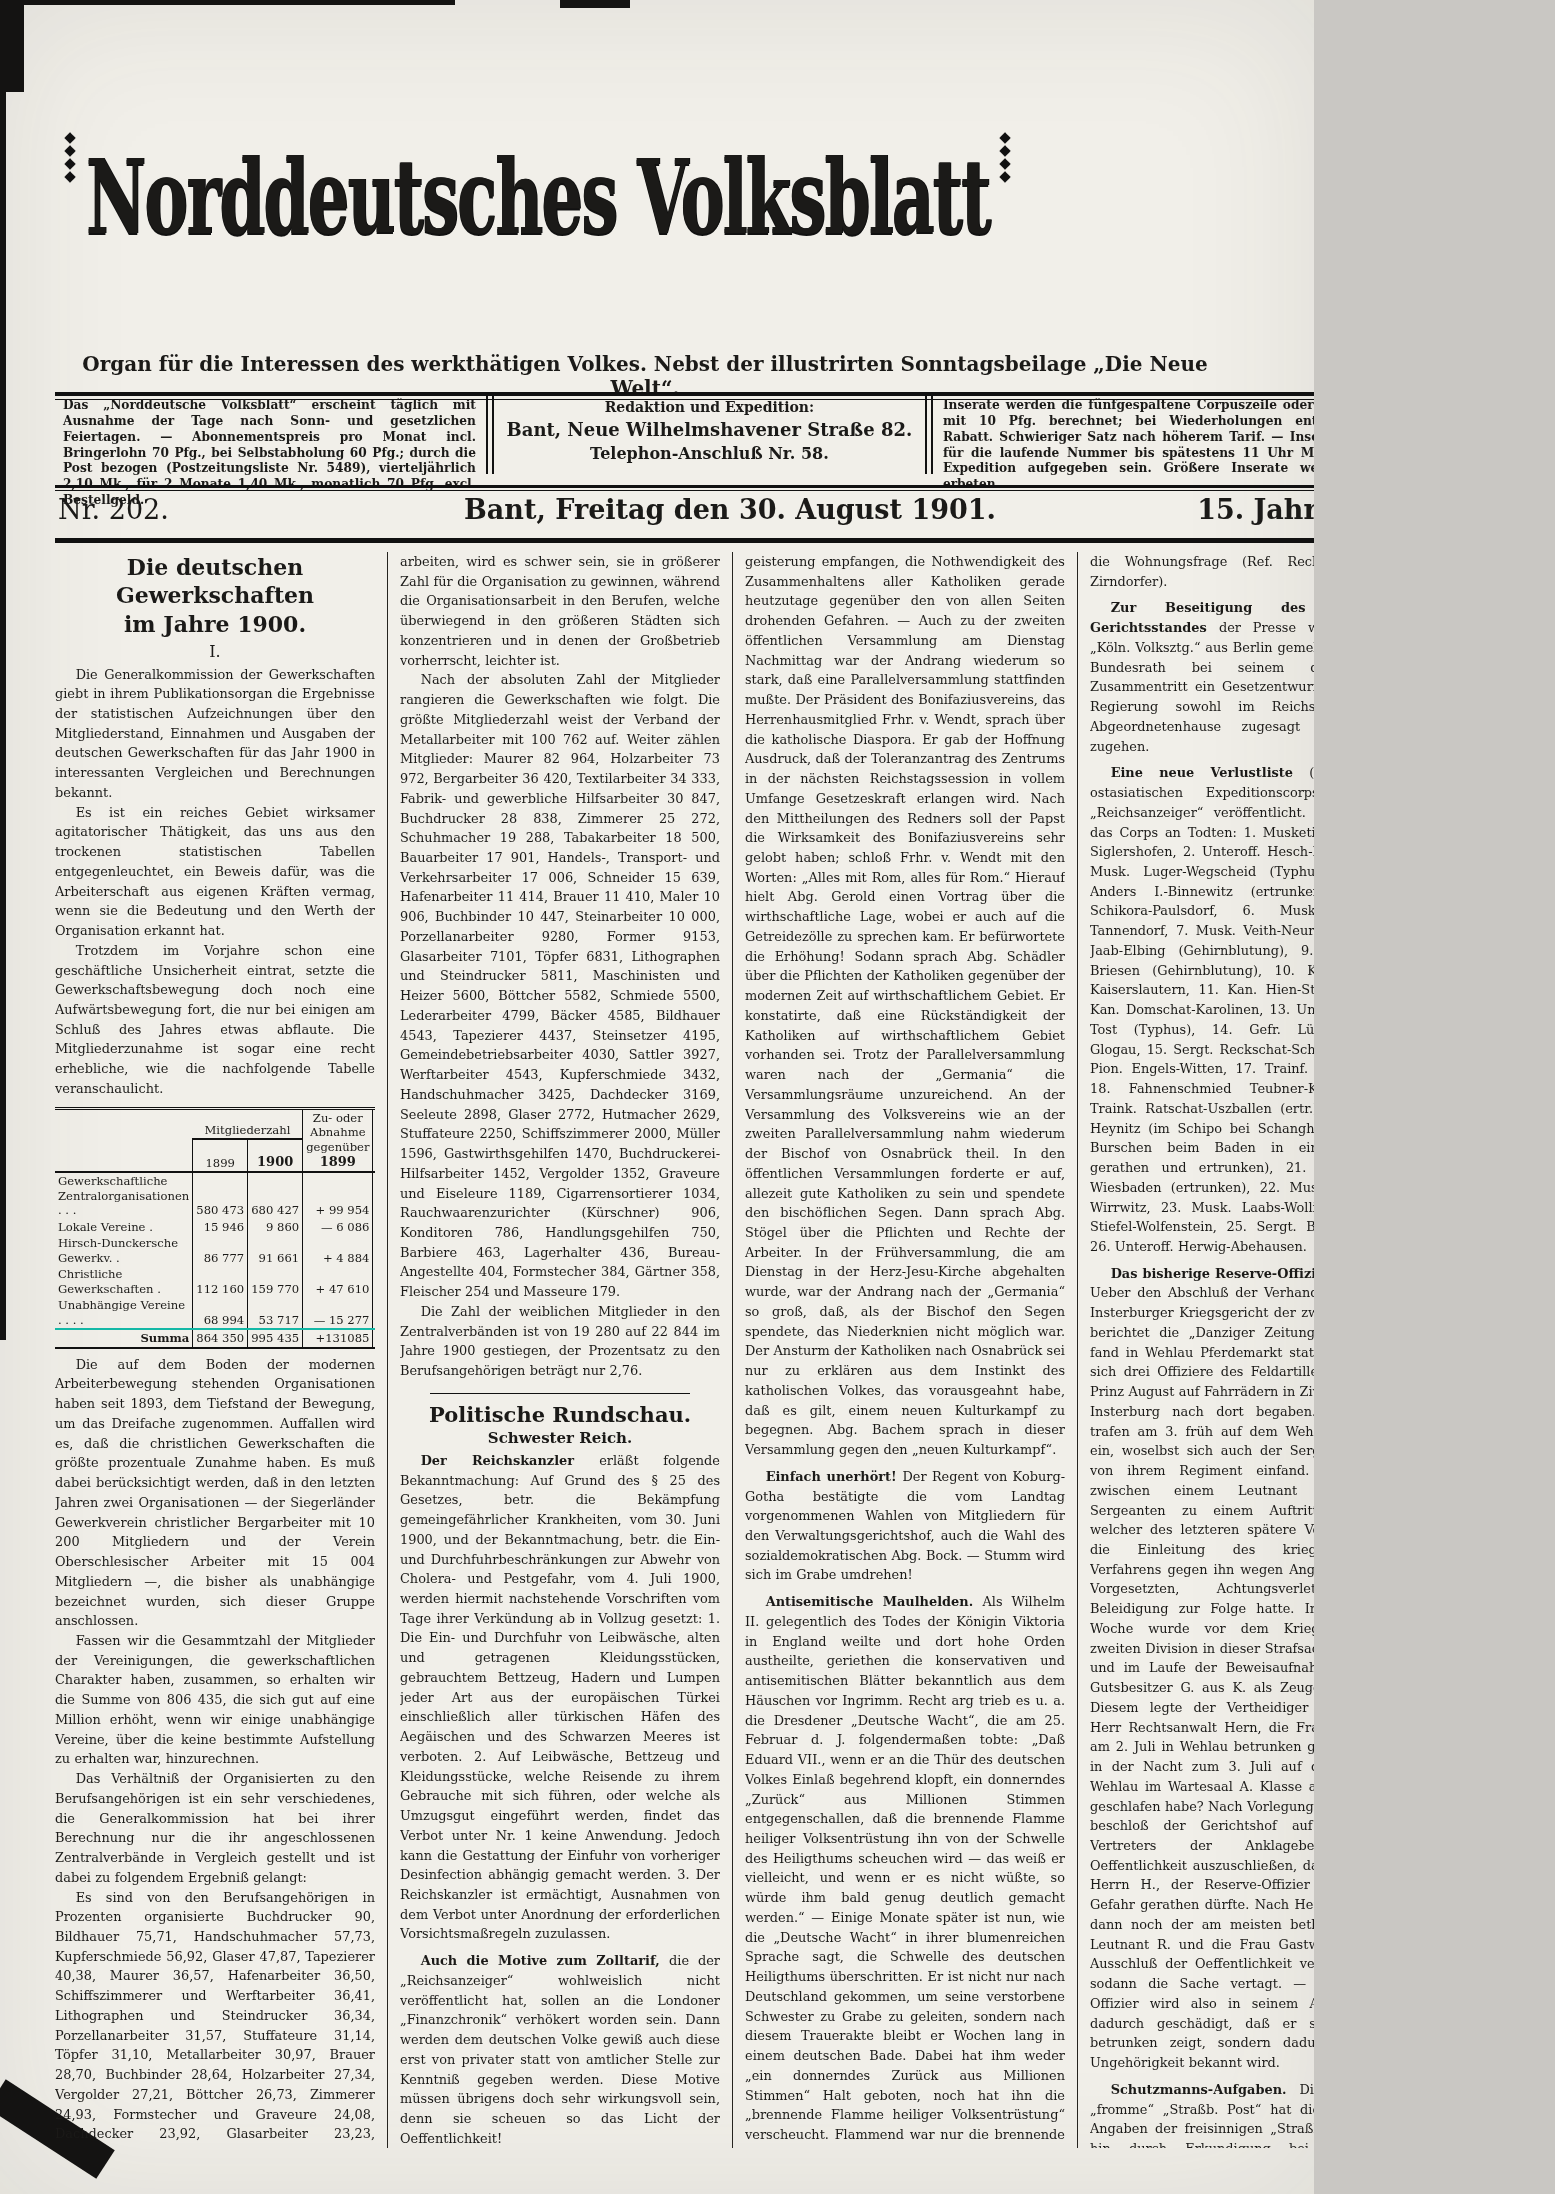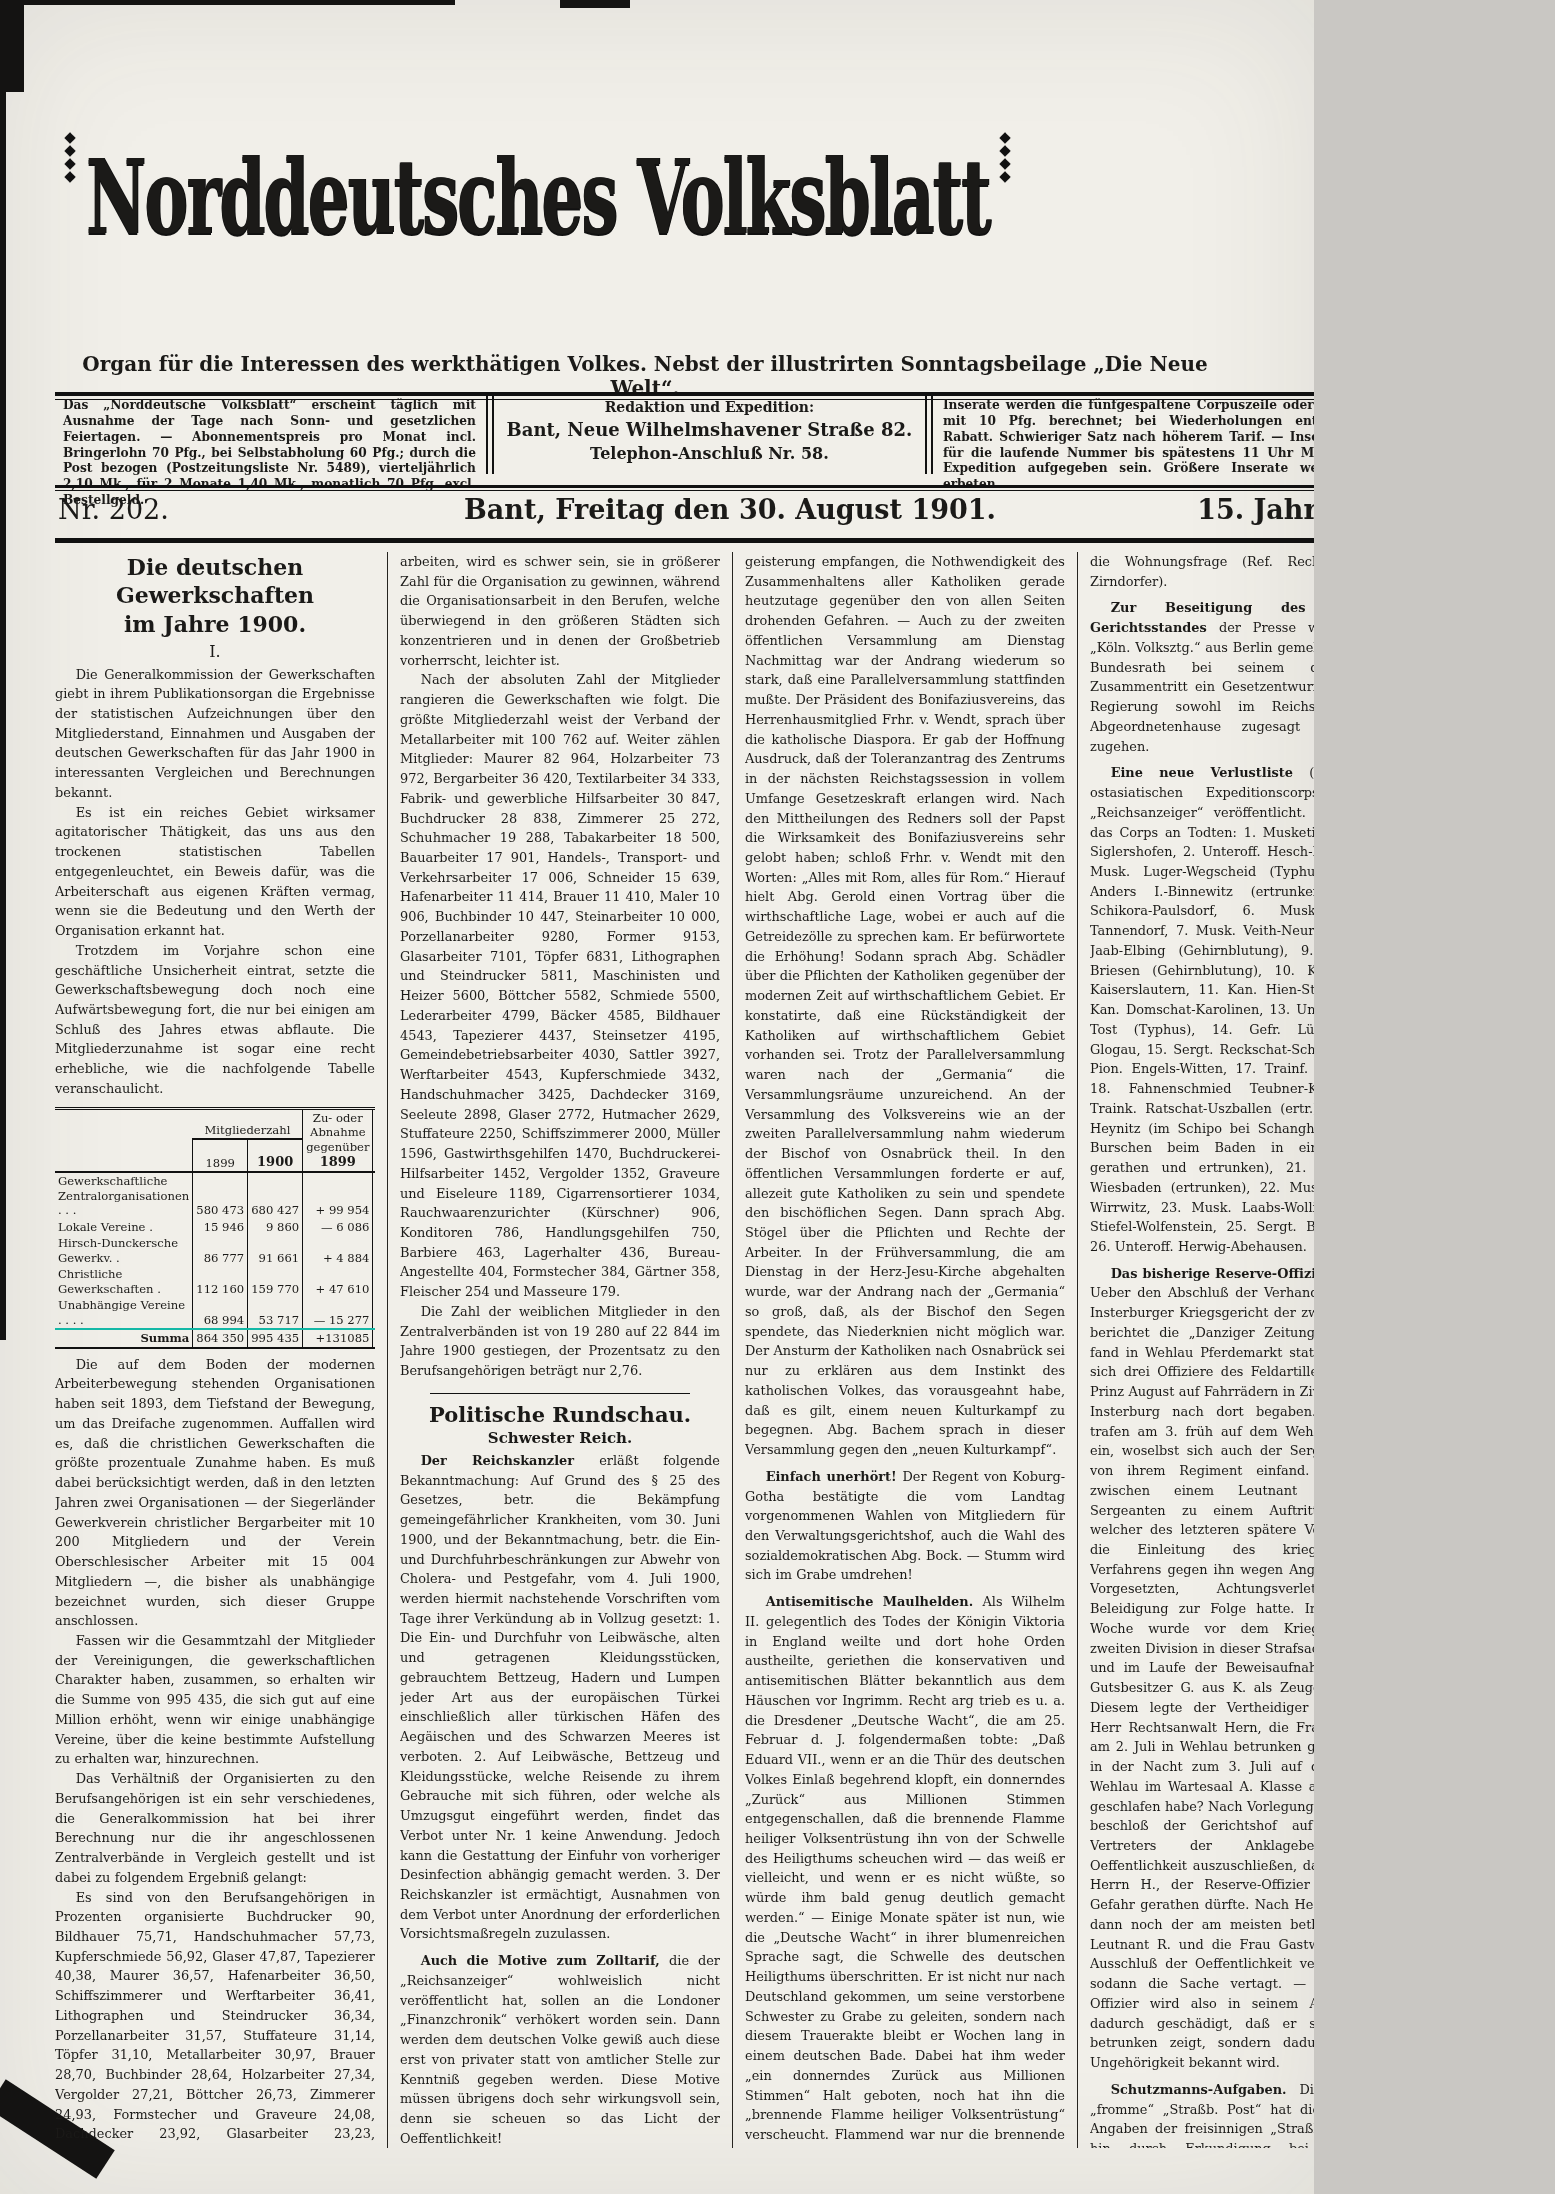--- a/index.html
+++ b/index.html
@@ -187,21 +187,21 @@
             <td>Summa</td>
             <td class="c-num">864 350</td>
             <td class="c-num">995 435</td>
             <td class="c-num">+131085</td>
             <td class="c-num">15,16</td>
           </tr>
         </tfoot>
       </table>
 
       <p class="para"><b class="lead"></b><span>Die auf dem Boden der modernen Arbeiterbewegung stehenden Organisationen haben seit 1893, dem Tiefstand der Bewegung, um das Dreifache zugenommen. Auffallen wird es, daß die christlichen Gewerkschaften die größte prozentuale Zunahme haben. Es muß dabei berücksichtigt werden, daß in den letzten Jahren zwei Organisationen — der Siegerländer Gewerkverein christlicher Bergarbeiter mit 10 200 Mitgliedern und der Verein Oberschlesischer Arbeiter mit 15 004 Mitgliedern —, die bisher als unabhängige bezeichnet wurden, sich dieser Gruppe anschlossen.</span></p>
-      <p class="para"><b class="lead"></b><span>Fassen wir die Gesammtzahl der Mitglieder der Vereinigungen, die gewerkschaftlichen Charakter haben, zusammen, so erhalten wir die Summe von 995 435, die sich gut auf eine Million erhöht, wenn wir einige unabhängige Vereine, über die keine bestimmte Aufstellung zu erhalten war, hinzurechnen.</span></p>
+      <p class="para"><b class="lead"></b><span>Fassen wir die Gesammtzahl der Mitglieder der Vereinigungen, die gewerkschaftlichen Charakter haben, zusammen, so erhalten wir die Summe von 806 435, die sich gut auf eine Million erhöht, wenn wir einige unabhängige Vereine, über die keine bestimmte Aufstellung zu erhalten war, hinzurechnen.</span></p>
       <p class="para"><b class="lead"></b><span>Das Verhältniß der Organisierten zu den Berufsangehörigen ist ein sehr verschiedenes, die Generalkommission hat bei ihrer Berechnung nur die ihr angeschlossenen Zentralverbände in Vergleich gestellt und ist dabei zu folgendem Ergebniß gelangt:</span></p>
       <p class="para"><b class="lead"></b><span>Es sind von den Berufsangehörigen in Prozenten organisierte Buchdrucker 90, Bildhauer 75,71, Handschuhmacher 57,73, Kupferschmiede 56,92, Glaser 47,87, Tapezierer 40,38, Maurer 36,57, Hafenarbeiter 36,50, Schiffszimmerer und Werftarbeiter 36,41, Lithographen und Steindrucker 36,34, Porzellanarbeiter 31,57, Stuffateure 31,14, Töpfer 31,10, Metallarbeiter 30,97, Brauer 28,70, Buchbinder 28,64, Holzarbeiter 27,34, Vergolder 27,21, Böttcher 26,73, Zimmerer 24,93, Formstecher und Graveure 24,08, Dachdecker 23,92, Glasarbeiter 23,23, Gemeindebetriebsarbeiter 23,12, Hutmacher 21,18, Tabakarbeiter und Cigarrensortierer 19,09, Maschinenwaarenzurichter 19, Schuhmacher 18,28, Maler 18,25, Former 18,05, Sattler 16,08, Seeleute 14,42, Lederarbeiter 14,42, Buchdruckerei-Hilfsarbeiter 14,13, Steinsetzer 12,36, Steinarbeiter 11,01, Schneider 10,80, Bergarbeiter 10,01, Handels-, Transport- und Verkehrsarbeiter 9,55, Fabrikarbeiter 8,93, Konditoren 8,88, Bäcker 6,70, Textilarbeiter 6,32, Schmiede 6,25, Bauarbeiter 5,46, Müller 3,61, Barbiere 3,15, Gastwirthsgehilfen 0,75, Gärtner 0,63, Fleischer 0,49 und Handlungsgehilfen und Lagerhalter 0,45.</span></p>
 
     </div>
 
     <div class="colsep"></div>
 
     <div class="col">
       <p class="para noindent"><span>arbeiten, wird es schwer sein, sie in größerer Zahl für die Organisation zu gewinnen, während die Organisationsarbeit in den Berufen, welche überwiegend in den größeren Städten sich konzentrieren und in denen der Großbetrieb vorherrscht, leichter ist.</span></p>
       <p class="para"><span>Nach der absoluten Zahl der Mitglieder rangieren die Gewerkschaften wie folgt. Die größte Mitgliederzahl weist der Verband der Metallarbeiter mit 100 762 auf. Weiter zählen Mitglieder: Maurer 82 964, Holzarbeiter 73 972, Bergarbeiter 36 420, Textilarbeiter 34 333, Fabrik- und gewerbliche Hilfsarbeiter 30 847, Buchdrucker 28 838, Zimmerer 25 272, Schuhmacher 19 288, Tabakarbeiter 18 500, Bauarbeiter 17 901, Handels-, Transport- und Verkehrsarbeiter 17 006, Schneider 15 639, Hafenarbeiter 11 414, Brauer 11 410, Maler 10 906, Buchbinder 10 447, Steinarbeiter 10 000, Porzellanarbeiter 9280, Former 9153, Glasarbeiter 7101, Töpfer 6831, Lithographen und Steindrucker 5811, Maschinisten und Heizer 5600, Böttcher 5582, Schmiede 5500, Lederarbeiter 4799, Bäcker 4585, Bildhauer 4543, Tapezierer 4437, Steinsetzer 4195, Gemeindebetriebsarbeiter 4030, Sattler 3927, Werftarbeiter 4543, Kupferschmiede 3432, Handschuhmacher 3425, Dachdecker 3169, Seeleute 2898, Glaser 2772, Hutmacher 2629, Stuffateure 2250, Schiffszimmerer 2000, Müller 1596, Gastwirthsgehilfen 1470, Buchdruckerei-Hilfsarbeiter 1452, Vergolder 1352, Graveure und Eiseleure 1189, Cigarrensortierer 1034, Rauchwaarenzurichter (Kürschner) 906, Konditoren 786, Handlungsgehilfen 750, Barbiere 463, Lagerhalter 436, Bureau-Angestellte 404, Formstecher 384, Gärtner 358, Fleischer 254 und Masseure 179.</span></p>

